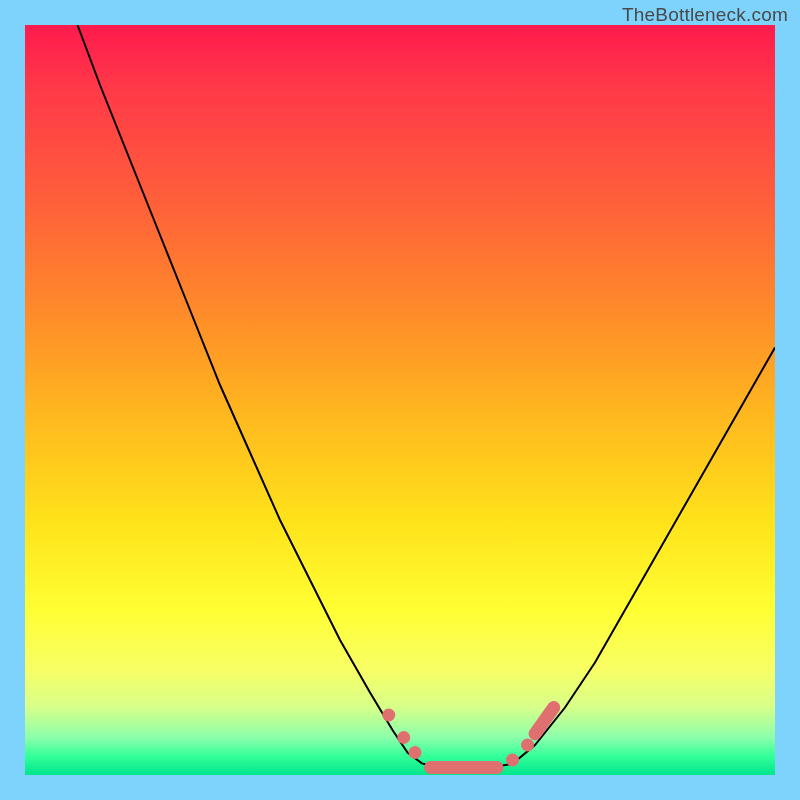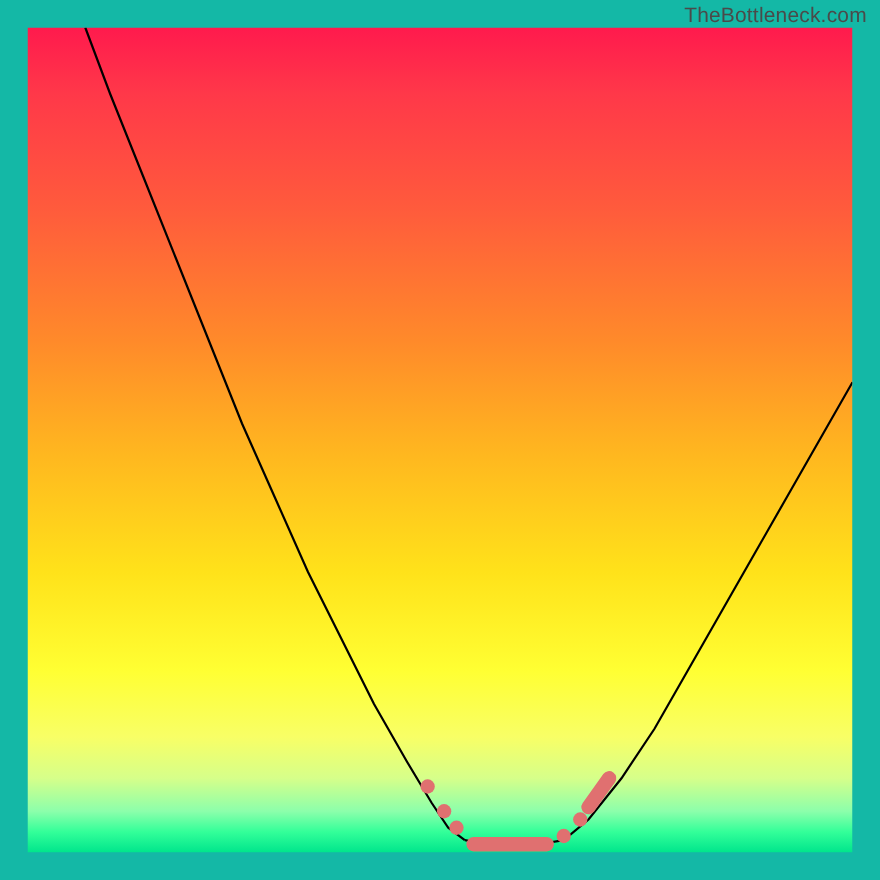--- a/index.html
+++ b/index.html
@@ -7,21 +7,21 @@
     padding: 0;
     width: 800px;
     height: 800px;
     overflow: hidden;
     background: #000;
     font-family: Arial, Helvetica, sans-serif;
   }
   .frame {
     position: absolute;
     inset: 0;
-    background: #14b8a6;
+    background: #7dd3fc;
   }
   .plot-area {
     position: absolute;
     left: 25px;
     top: 25px;
     width: 750px;
     height: 750px;
     overflow: hidden;
   }
   .gradient {

